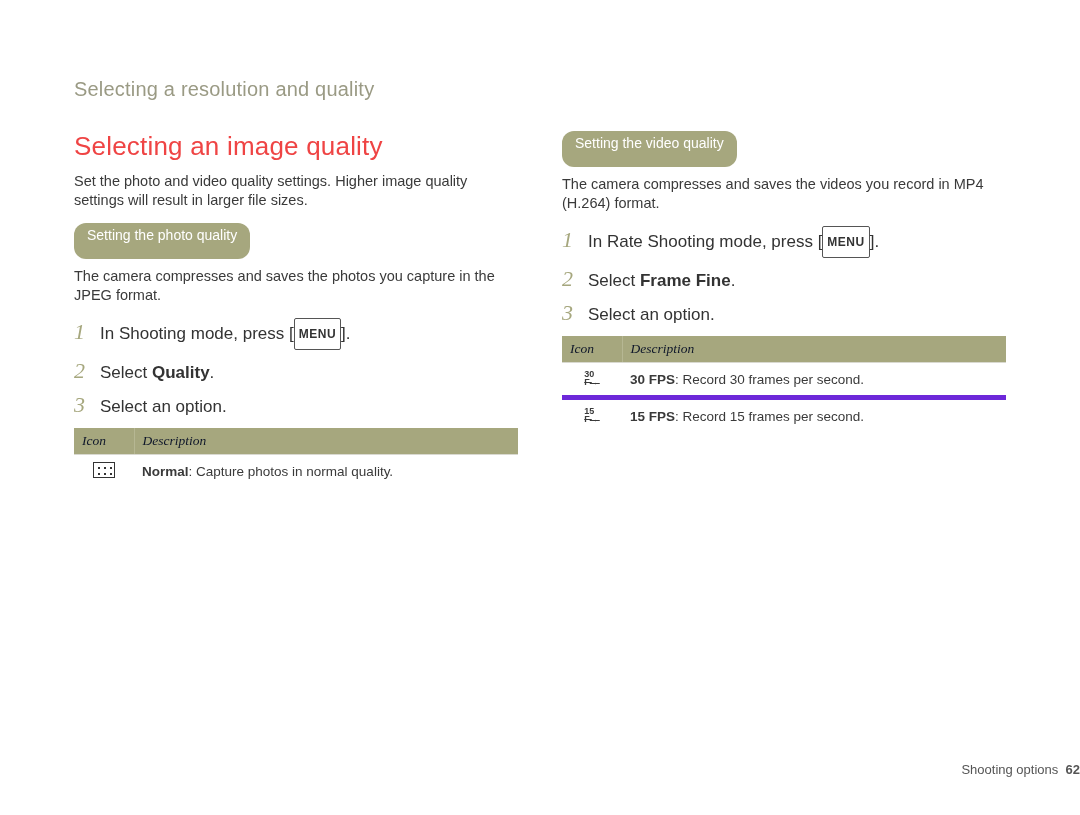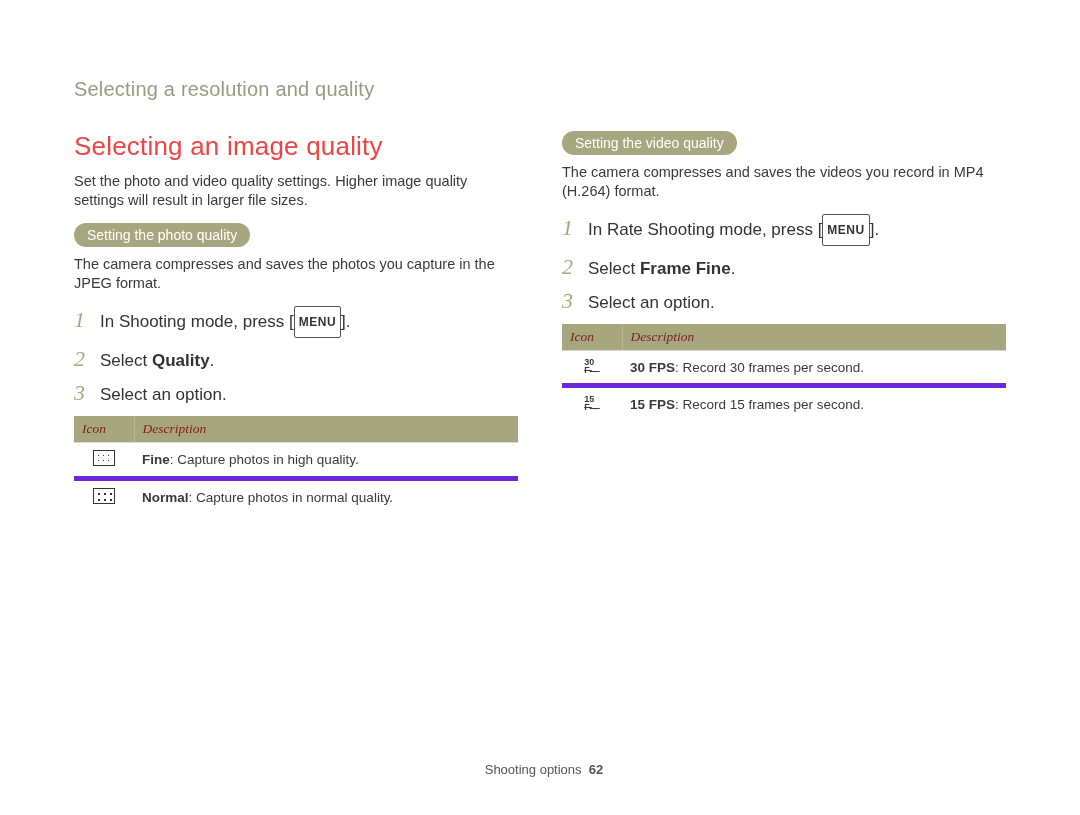--- a/index.html
+++ b/index.html
@@ -3,43 +3,43 @@
 <meta charset="utf-8">
 <style>
   * { box-sizing: border-box; margin: 0; padding: 0; }
   html, body { width: 1080px; height: 815px; background: #fff; font-family: Arial, Helvetica, sans-serif; color: #3a3a3a; }
   .page { padding: 78px 74px 0 74px; }
   .breadcrumb { font-size: 20px; color: #9a9a84; font-family: "Arial Narrow", Arial, sans-serif; letter-spacing: 0.2px; }
   .columns { display: flex; gap: 44px; margin-top: 30px; }
   .col { width: 444px; }
   .section-title { font-size: 26px; color: #ef4444; font-weight: 400; margin-bottom: 10px; font-family: "Arial Narrow", Arial, sans-serif; letter-spacing: 0.2px; }
   .para { font-size: 14.5px; line-height: 1.28; color: #3a3a3a; margin-bottom: 14px; }
-  .pill { display: inline-block; background: #a6a77e; color: #fff; font-size: 14px; padding: 4px 13px 4px 13px; border-radius: 12px; margin-bottom: 8px; text-align: center; }
+  .pill { display: inline-block; background: #a6a77e; color: #fff; font-size: 14px; padding: 4px 13px 16px 13px; border-radius: 12px; margin-bottom: 8px; text-align: center; }
   .steps { margin-top: 12px; margin-bottom: 10px; }
   .step { display: flex; align-items: baseline; margin-bottom: 8px; }
   .step-num { font-size: 22px; font-style: italic; color: #a6a77e; width: 26px; font-family: Georgia, "Times New Roman", serif; font-weight: 400; }
   .step-text { font-size: 17px; color: #333; font-family: "Arial Narrow", Arial, sans-serif; }
   .step-text strong { font-weight: 700; }
   .menu-chip { display: inline-block; border: 1px solid #555; border-radius: 2px; padding: 8px 4px; font-size: 12px; font-weight: 700; vertical-align: 1px; line-height: 14px; letter-spacing: 0.5px; }
   table.tbl { width: 100%; border-collapse: collapse; font-size: 13.5px; }
-  table.tbl thead th { background: #a6a77e; color: #7f1d1d; font-weight: 400; text-align: left; padding: 5px 8px; font-style: italic; font-family: Georgia, serif; border-bottom: 1px solid #d9d9d0; }
+  table.tbl thead th { background: #a6a77e; color: #0f172a; font-weight: 400; text-align: left; padding: 5px 8px; font-style: italic; font-family: Georgia, serif; border-bottom: 1px solid #d9d9d0; }
   table.tbl thead th:first-child { width: 60px; border-right: 1px solid #b6b793; }
   table.tbl tbody td { padding: 7px 8px; border-bottom: 5px solid #6d28d9; vertical-align: middle; }
   table.tbl tbody td:first-child { text-align: center; width: 60px; }
   table.tbl tbody tr:last-child td { border-bottom: none; }
   .q-icon { display:inline-block; width:22px; height:16px; border:1.5px solid #333; position:relative; }
   .q-icon::before { content:""; position:absolute; inset:2px; background-image: radial-gradient(#333 0.8px, transparent 0.8px); background-size: 4px 4px; }
   .q-icon.sf::after { content:""; position:absolute; right:-4px; bottom:-4px; width:7px; height:7px; border:1.5px solid #333; background:#fff; }
   .q-icon.fine::before { background-size: 5px 5px; }
   .q-icon.normal::before { background-image: radial-gradient(#333 0.9px, transparent 0.9px); background-size: 6px 6px; }
   .fps-icon { display:inline-block; font-size:9px; line-height:8px; font-weight:700; text-align:left; }
   .fps-icon .top { display:block; }
   .fps-icon .bot { display:block; text-decoration: line-through; letter-spacing:2px; }
   .fps-icon .bot::after { content:"→"; font-size:8px; margin-left:-2px; }
-  .footer { position: absolute; left:8px; right:0; top: 762px; text-align: center; font-size: 13px; color: #555; }
+  .footer { position: absolute; left:8px; right:0; top: 762px; text-align: right; font-size: 13px; color: #555; }
   .footer .pg { font-weight: 700; }
   .desc strong { font-weight: 700; }
 </style>
 </head>
 <body>
 
 <div class="page">
   <div class="breadcrumb">Selecting a resolution and quality</div>
 
   <div class="columns">
@@ -71,24 +71,20 @@
       </div>
 
       <table class="tbl">
         <thead>
           <tr>
             <th>Icon</th>
             <th>Description</th>
           </tr>
         </thead>
         <tbody>
-          <tr>
-            <td><span class="q-icon fine"></span></td>
-            <td class="desc"><strong>Fine</strong><span>: Capture photos in high quality.</span></td>
-          </tr>
           <tr>
             <td><span class="q-icon normal"></span></td>
             <td class="desc"><strong>Normal</strong><span>: Capture photos in normal quality.</span></td>
           </tr>
         </tbody>
       </table>
     </div>
 
     <div class="col">
       <div class="pill">Setting the video quality</div>

